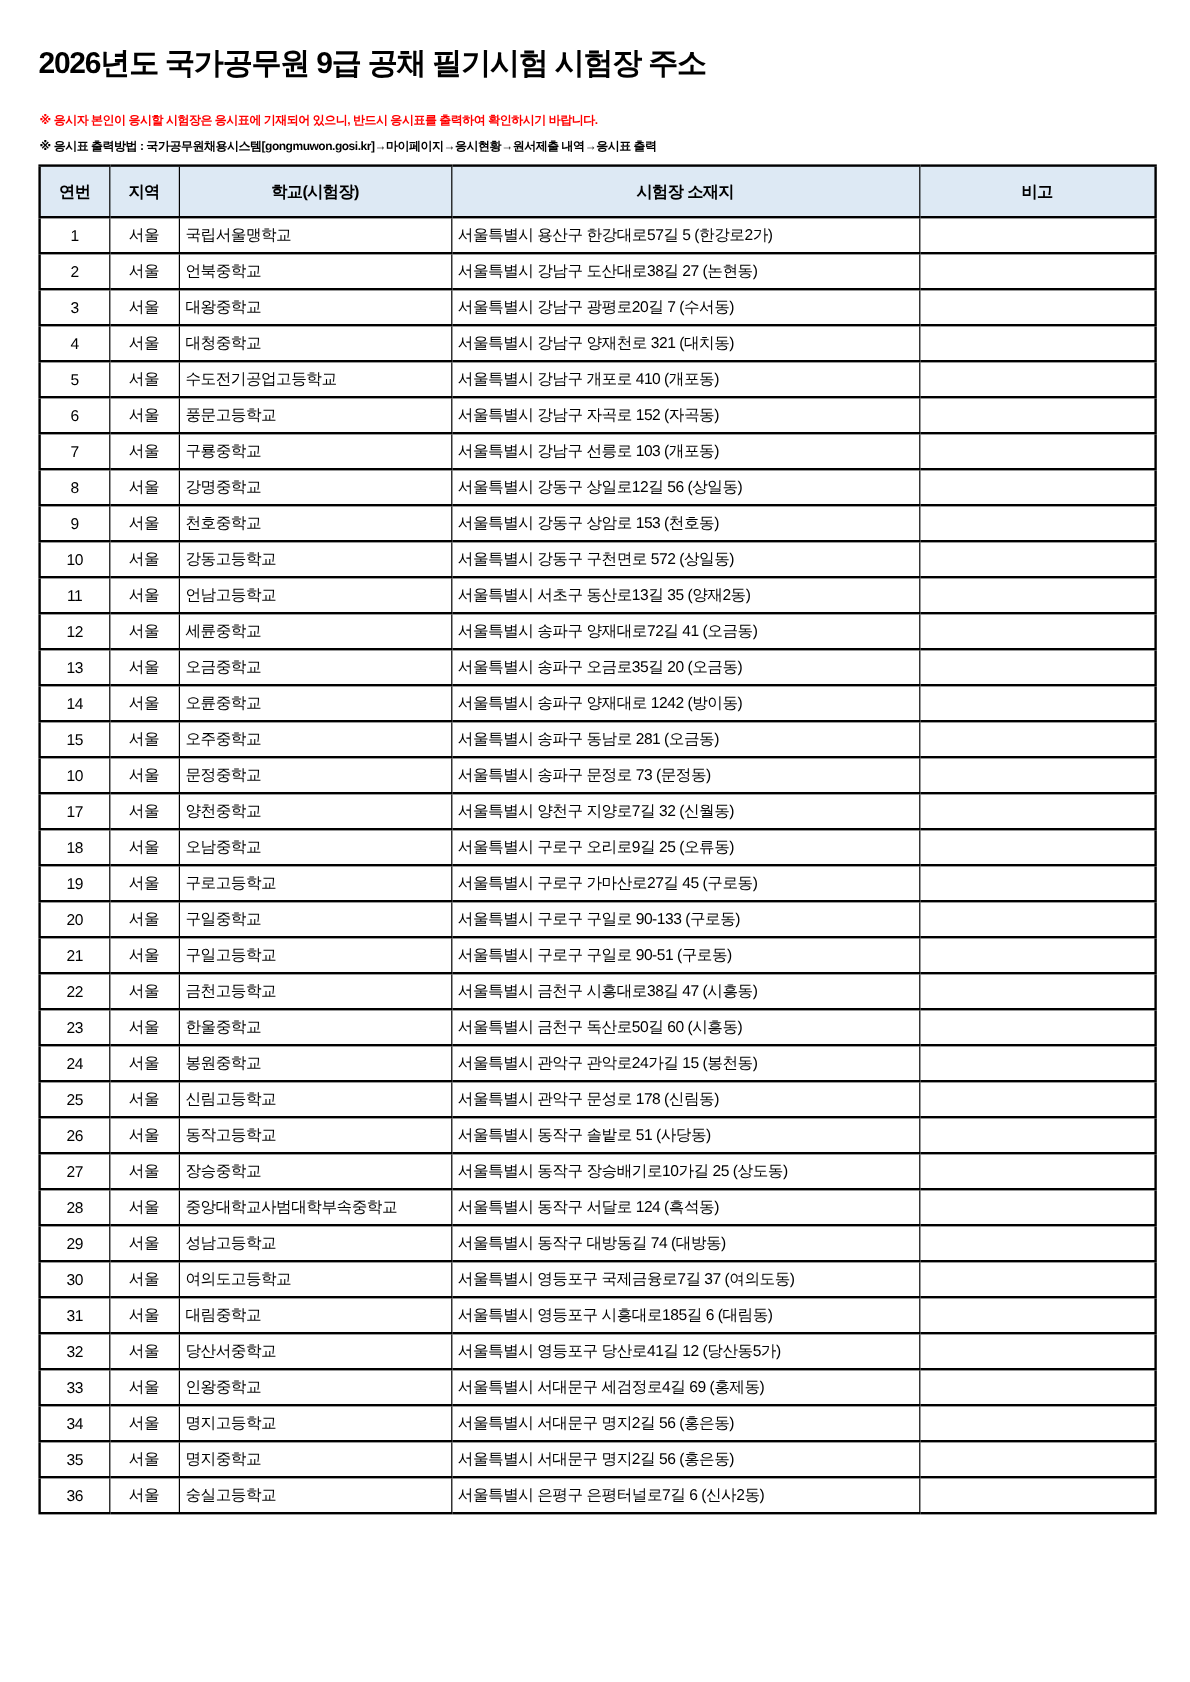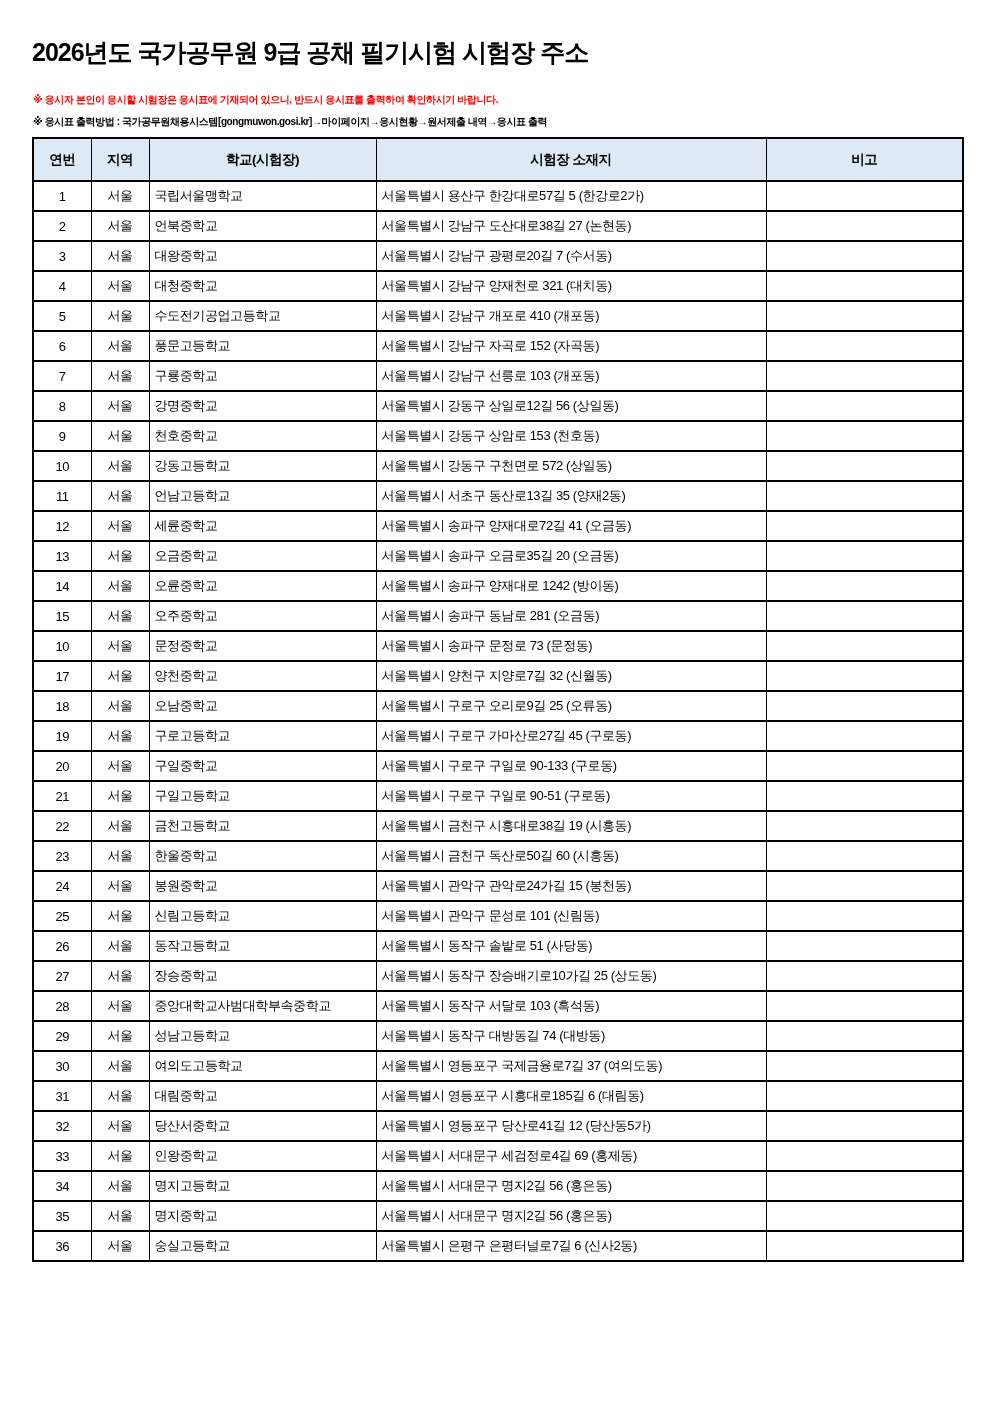--- a/index.html
+++ b/index.html
@@ -240,63 +240,63 @@
           <td class="no">21</td>
           <td class="region">서울</td>
           <td class="school">구일고등학교</td>
           <td class="address">서울특별시 구로구 구일로 90-51 (구로동)</td>
           <td class="remark"></td>
         </tr>
         <tr>
           <td class="no">22</td>
           <td class="region">서울</td>
           <td class="school">금천고등학교</td>
-          <td class="address">서울특별시 금천구 시흥대로38길 19 (시흥동)</td>
+          <td class="address">서울특별시 금천구 시흥대로38길 47 (시흥동)</td>
           <td class="remark"></td>
         </tr>
         <tr>
           <td class="no">23</td>
           <td class="region">서울</td>
           <td class="school">한울중학교</td>
           <td class="address">서울특별시 금천구 독산로50길 60 (시흥동)</td>
           <td class="remark"></td>
         </tr>
         <tr>
           <td class="no">24</td>
           <td class="region">서울</td>
           <td class="school">봉원중학교</td>
           <td class="address">서울특별시 관악구 관악로24가길 15 (봉천동)</td>
           <td class="remark"></td>
         </tr>
         <tr>
           <td class="no">25</td>
           <td class="region">서울</td>
           <td class="school">신림고등학교</td>
-          <td class="address">서울특별시 관악구 문성로 101 (신림동)</td>
+          <td class="address">서울특별시 관악구 문성로 178 (신림동)</td>
           <td class="remark"></td>
         </tr>
         <tr>
           <td class="no">26</td>
           <td class="region">서울</td>
           <td class="school">동작고등학교</td>
           <td class="address">서울특별시 동작구 솔밭로 51 (사당동)</td>
           <td class="remark"></td>
         </tr>
         <tr>
           <td class="no">27</td>
           <td class="region">서울</td>
           <td class="school">장승중학교</td>
           <td class="address">서울특별시 동작구 장승배기로10가길 25 (상도동)</td>
           <td class="remark"></td>
         </tr>
         <tr>
           <td class="no">28</td>
           <td class="region">서울</td>
           <td class="school">중앙대학교사범대학부속중학교</td>
-          <td class="address">서울특별시 동작구 서달로 103 (흑석동)</td>
+          <td class="address">서울특별시 동작구 서달로 124 (흑석동)</td>
           <td class="remark"></td>
         </tr>
         <tr>
           <td class="no">29</td>
           <td class="region">서울</td>
           <td class="school">성남고등학교</td>
           <td class="address">서울특별시 동작구 대방동길 74 (대방동)</td>
           <td class="remark"></td>
         </tr>
         <tr>

